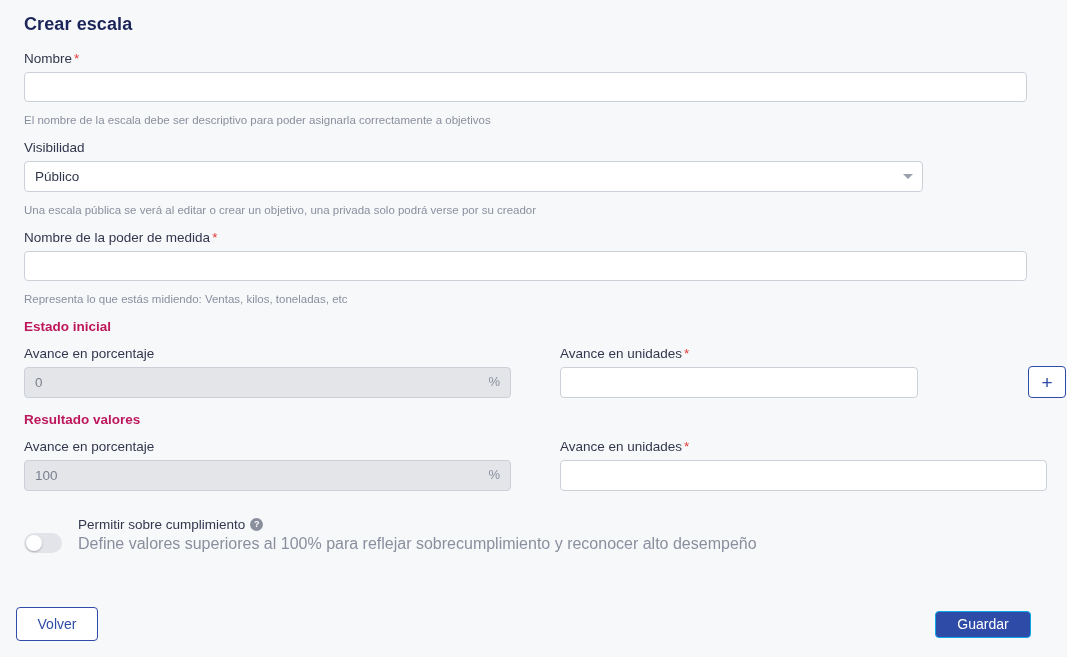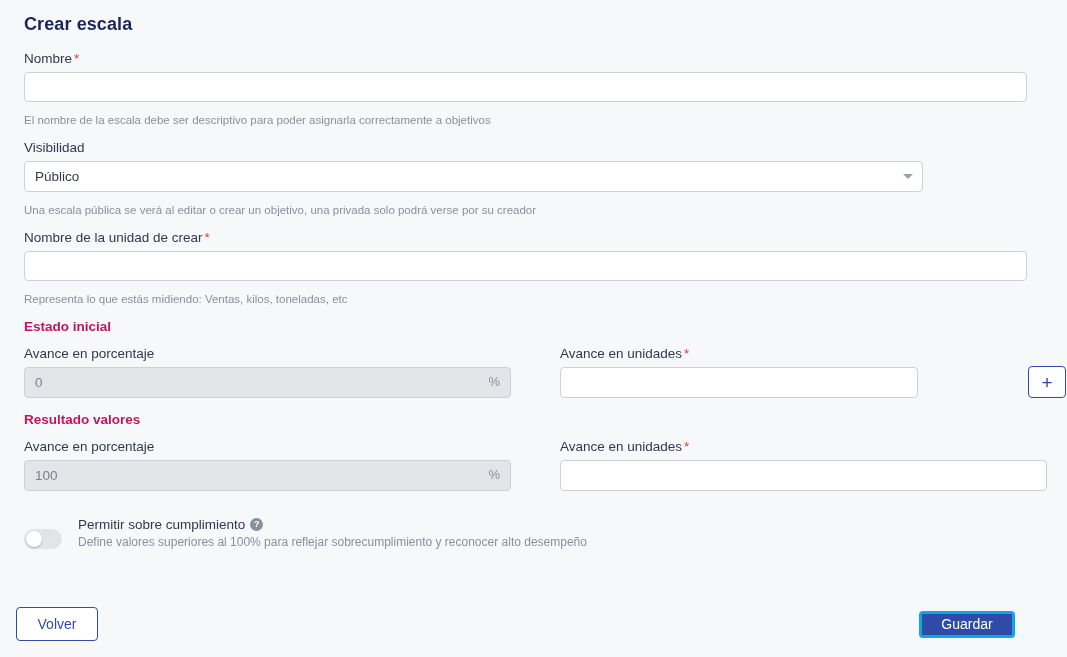--- a/index.html
+++ b/index.html
@@ -181,48 +181,48 @@
     border-radius: 50%;
     background: #8a8f9e;
     color: #ffffff;
     font-size: 9px;
     line-height: 13px;
     text-align: center;
     font-weight: bold;
     cursor: pointer;
   }
   .toggle-sub {
-    font-size: 12px;
+    font-size: 16px;
     color: #8a8f9e;
     margin-top: 3px;
   }
   .footer {
     position: absolute;
     left: 16px;
-    right: 52px;
+    right: 36px;
     bottom: 16px;
     display: flex;
     justify-content: space-between;
     align-items: center;
   }
   .btn-back {
     min-width: 82px;
     height: 34px;
     border: 1px solid #2f4ba8;
     border-radius: 4px;
     background: #ffffff;
     color: #2f4ba8;
     font-size: 14px;
     font-family: "Liberation Sans", sans-serif;
     cursor: pointer;
   }
   .btn-save {
     min-width: 96px;
     height: 27px;
-    border: 3px solid #0ea5e9;
+    border: 1px solid #0ea5e9;
     border-radius: 4px;
     background: #2f4ba8;
     color: #ffffff;
     font-size: 14px;
     font-family: "Liberation Sans", sans-serif;
     cursor: pointer;
   }
 </style>
 </head>
 <body>
@@ -238,21 +238,21 @@
   <div class="helper">El nombre de la escala debe ser descriptivo para poder asignarla correctamente a objetivos</div>
 
   <label class="field-label">Visibilidad</label>
   <div class="select-wrap">
     <div class="select-box">Público</div>
     <span class="chevron"></span>
   </div>
   <div class="helper">Una escala pública se verá al editar o crear un objetivo, una privada solo podrá verse por su creador</div>
 
   <label class="field-label">
-    <span>Nombre de la unidad de crear</span><span class="req">*</span>
+    <span>Nombre de la poder de medida</span><span class="req">*</span>
   </label>
   <input class="text-input" type="text" value="" style="">
   <div class="helper">Representa lo que estás midiendo: Ventas, kilos, toneladas, etc</div>
 
   <div class="section-title">Estado inicial</div>
   <div class="row">
     <div class="col-pct">
       <label class="field-label">Avance en porcentaje</label>
       <div class="pct-wrap">
         <input class="pct-input" type="text" readonly="" value="0" style="">

